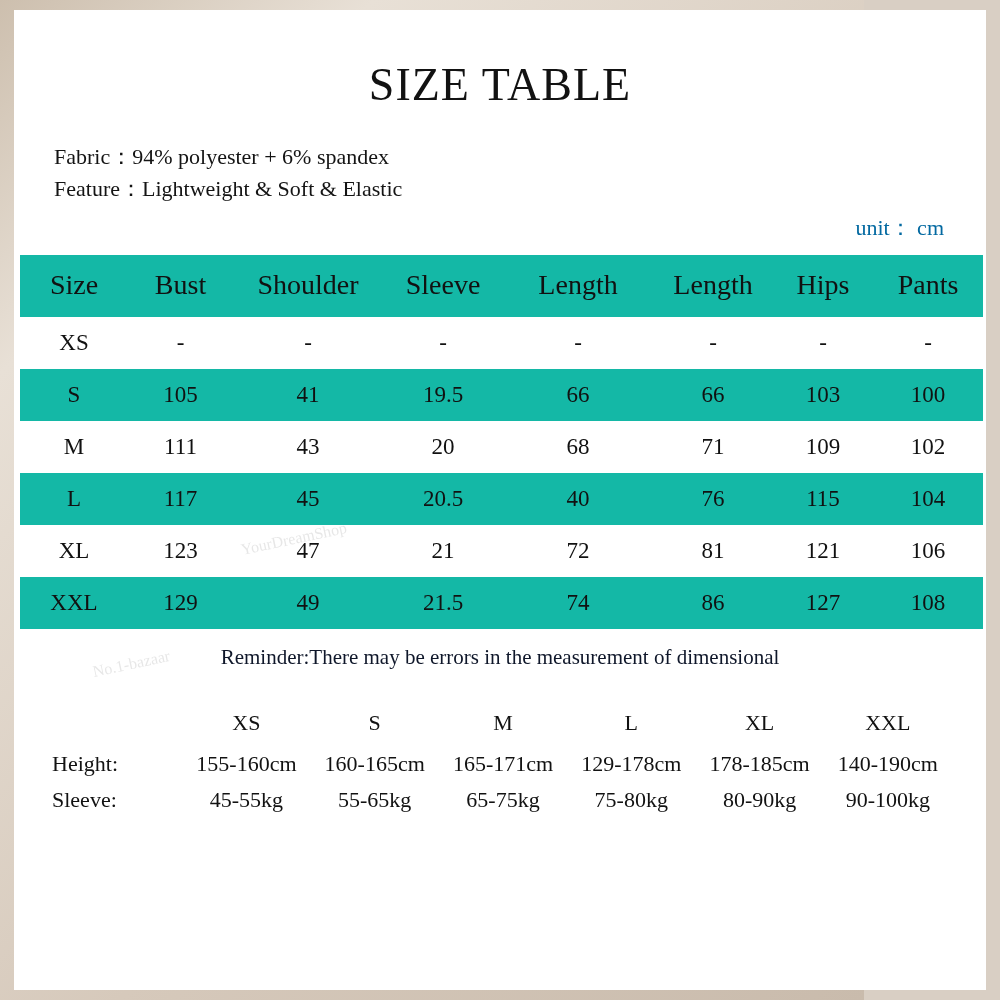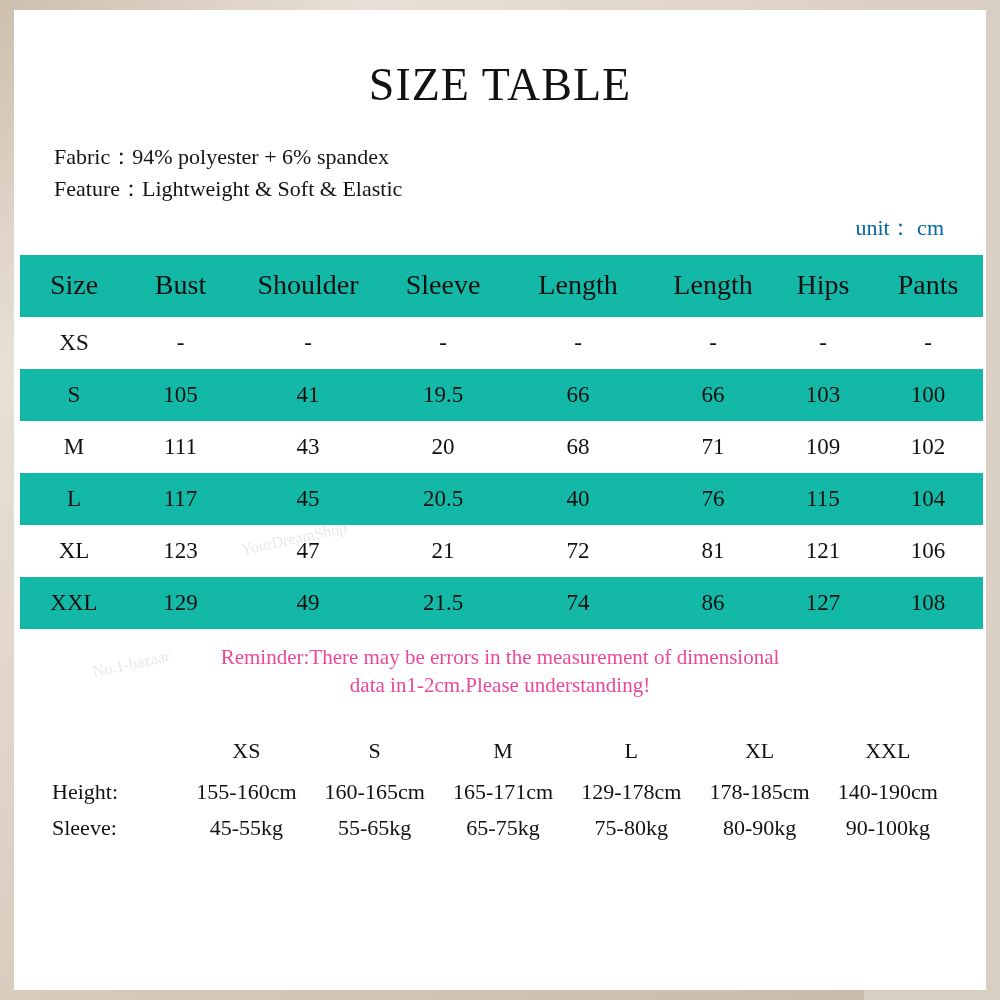--- a/index.html
+++ b/index.html
@@ -91,21 +91,21 @@
   .col-sleeve { width: 120px; }
   .col-length { width: 150px; }
   .col-waist  { width: 120px; }
   .col-hips   { width: 100px; }
   .col-pants  { width: 110px; }
 
   .reminder {
     text-align: center;
     font-size: 21px;
     line-height: 1.35;
-    color: #ec4899;
+    color: #0f172a;
     margin-top: 14px;
     padding: 0 70px;
   }
   .hw-block {
     margin-top: 34px;
     padding-left: 38px;
     padding-right: 32px;
   }
   table.hw-table {
     border-collapse: collapse;
@@ -237,21 +237,20 @@
           <td>74</td>
           <td>86</td>
           <td>127</td>
           <td>108</td>
         </tr>
       </tbody>
     </table>
 
     <div class="reminder">
       <div>Reminder:There may be errors in the measurement of dimensional</div>
-      <div>data in1-2cm.Please understanding!</div>
     </div>
 
     <div class="hw-block">
       <table class="hw-table">
         <colgroup>
           <col style="width:130px">
             <col style="width:128px">
             <col style="width:128px">
             <col style="width:128px">
           <col style="width:128px">

